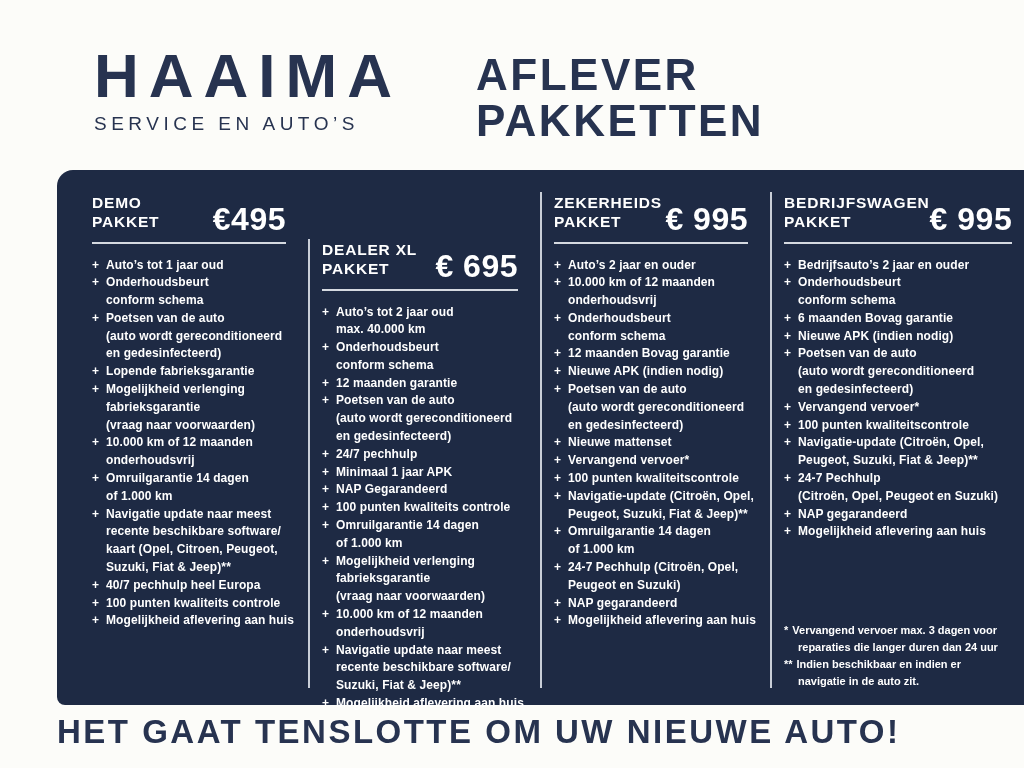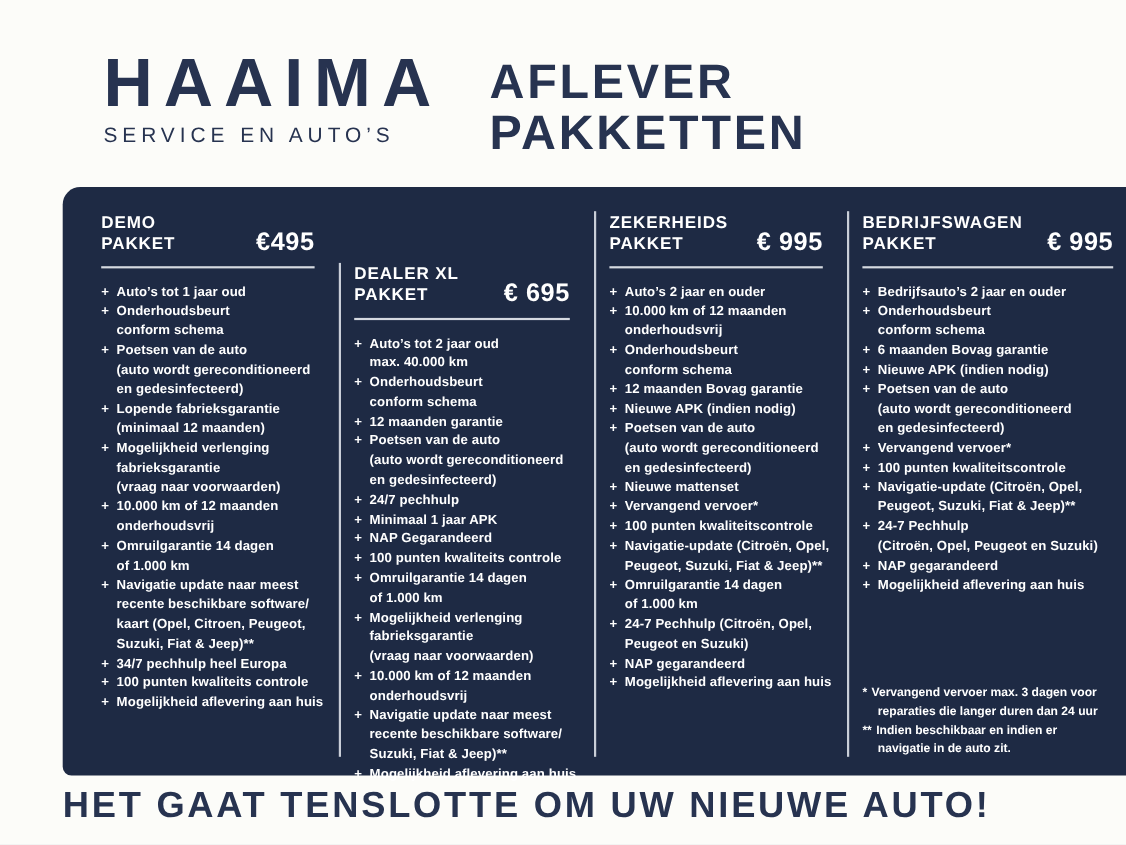--- a/index.html
+++ b/index.html
@@ -12,35 +12,35 @@
   }
   *{box-sizing:border-box;}
   html,body{margin:0;padding:0;}
   body{width:1024px;height:768px;background:var(--page-bg);font-family:"Liberation Sans",sans-serif;}
   .page{position:relative;width:1024px;height:768px;overflow:hidden;background:var(--page-bg);}
 
   
   .logo{position:absolute;left:94px;top:46px;color:var(--navy);}
   .logo-main{font-size:62px;font-weight:bold;letter-spacing:10px;line-height:60px;}
   .logo-sub{font-size:19px;font-weight:normal;letter-spacing:4.5px;line-height:32px;margin-top:2px;color:var(--navy);}
-  .title{position:absolute;left:445px;top:52px;color:var(--navy);font-weight:bold;font-size:44px;line-height:46px;letter-spacing:2.5px;}
+  .title{position:absolute;left:476px;top:52px;color:var(--navy);font-weight:bold;font-size:44px;line-height:46px;letter-spacing:2.5px;}
 
   
   .panel{position:absolute;left:57px;top:170px;right:0;bottom:63px;background:var(--panel-bg);
          border-radius:16px 0 0 8px;display:flex;color:#fff;}
   .pkg-col{position:relative;padding:23px 10px 16px 14px;flex:0 0 auto;}
   .pkg-col:nth-child(1){flex-basis:251px;padding-left:35px;}
   .pkg-col:nth-child(2){flex-basis:232px;margin-top:47px;}
   .pkg-col:nth-child(3){flex-basis:230px;border-radius:29px;}
   .pkg-col:nth-child(4){flex-basis:254px;padding-right:0;}
   .pkg-col + .pkg-col::before{content:"";position:absolute;left:0;top:22px;bottom:17px;width:1.5px;background:var(--divider);}
 
   .pkg-head{display:flex;justify-content:space-between;align-items:flex-end;padding-right:12px;}
   .pkg-name{font-size:15.5px;font-weight:bold;letter-spacing:0.8px;line-height:19px;}
-  .pkg-price{font-size:23px;font-weight:bold;letter-spacing:0.5px;line-height:24px;white-space:nowrap;}
+  .pkg-price{font-size:32px;font-weight:bold;letter-spacing:0.5px;line-height:24px;white-space:nowrap;}
   .pkg-rule{height:1.5px;background:var(--rule);margin:11px 12px 13px 0;}
 
   .pkg-items{font-size:12px;font-weight:bold;line-height:17.8px;letter-spacing:0.1px;color:var(--item-text);}
   .item{position:relative;padding-left:14px;}
   .item .plus{position:absolute;left:0;top:0;}
 
   .footnotes{position:absolute;left:14px;right:8px;bottom:15px;font-size:11px;font-weight:bold;line-height:17px;color:var(--item-text);}
   .fn .line{padding-left:14px;}
   .fn .line:first-child{padding-left:0;}
   .fn-marker{margin-right:4px;}
@@ -81,21 +81,20 @@
             <div class="line"><span class="plus">+</span><span>Onderhoudsbeurt</span></div>
             <div class="line">conform schema</div>
           </div>
           <div class="item">
             <div class="line"><span class="plus">+</span><span>Poetsen van de auto</span></div>
             <div class="line">(auto wordt gereconditioneerd</div>
             <div class="line">en gedesinfecteerd)</div>
           </div>
           <div class="item">
             <div class="line"><span class="plus">+</span><span>Lopende fabrieksgarantie</span></div>
-            <div class="line">(minimaal 12 maanden)</div>
           </div>
           <div class="item">
             <div class="line"><span class="plus">+</span><span>Mogelijkheid verlenging</span></div>
             <div class="line">fabrieksgarantie</div>
             <div class="line">(vraag naar voorwaarden)</div>
           </div>
           <div class="item">
             <div class="line"><span class="plus">+</span><span>10.000 km of 12 maanden</span></div>
             <div class="line">onderhoudsvrij</div>
           </div>
@@ -103,21 +102,21 @@
             <div class="line"><span class="plus">+</span><span>Omruilgarantie 14 dagen</span></div>
             <div class="line">of 1.000 km</div>
           </div>
           <div class="item">
             <div class="line"><span class="plus">+</span><span>Navigatie update naar meest</span></div>
             <div class="line">recente beschikbare software/</div>
             <div class="line">kaart (Opel, Citroen,  Peugeot,</div>
             <div class="line">Suzuki, Fiat &amp; Jeep)**</div>
           </div>
           <div class="item">
-            <div class="line"><span class="plus">+</span><span>34/7 pechhulp heel Europa</span></div>
+            <div class="line"><span class="plus">+</span><span>40/7 pechhulp heel Europa</span></div>
           </div>
           <div class="item">
             <div class="line"><span class="plus">+</span><span>100 punten kwaliteits controle</span></div>
           </div>
           <div class="item">
             <div class="line"><span class="plus">+</span><span>Mogelijkheid aflevering aan huis</span></div>
           </div>
         </div>
       </div>
       <div class="pkg-col">

